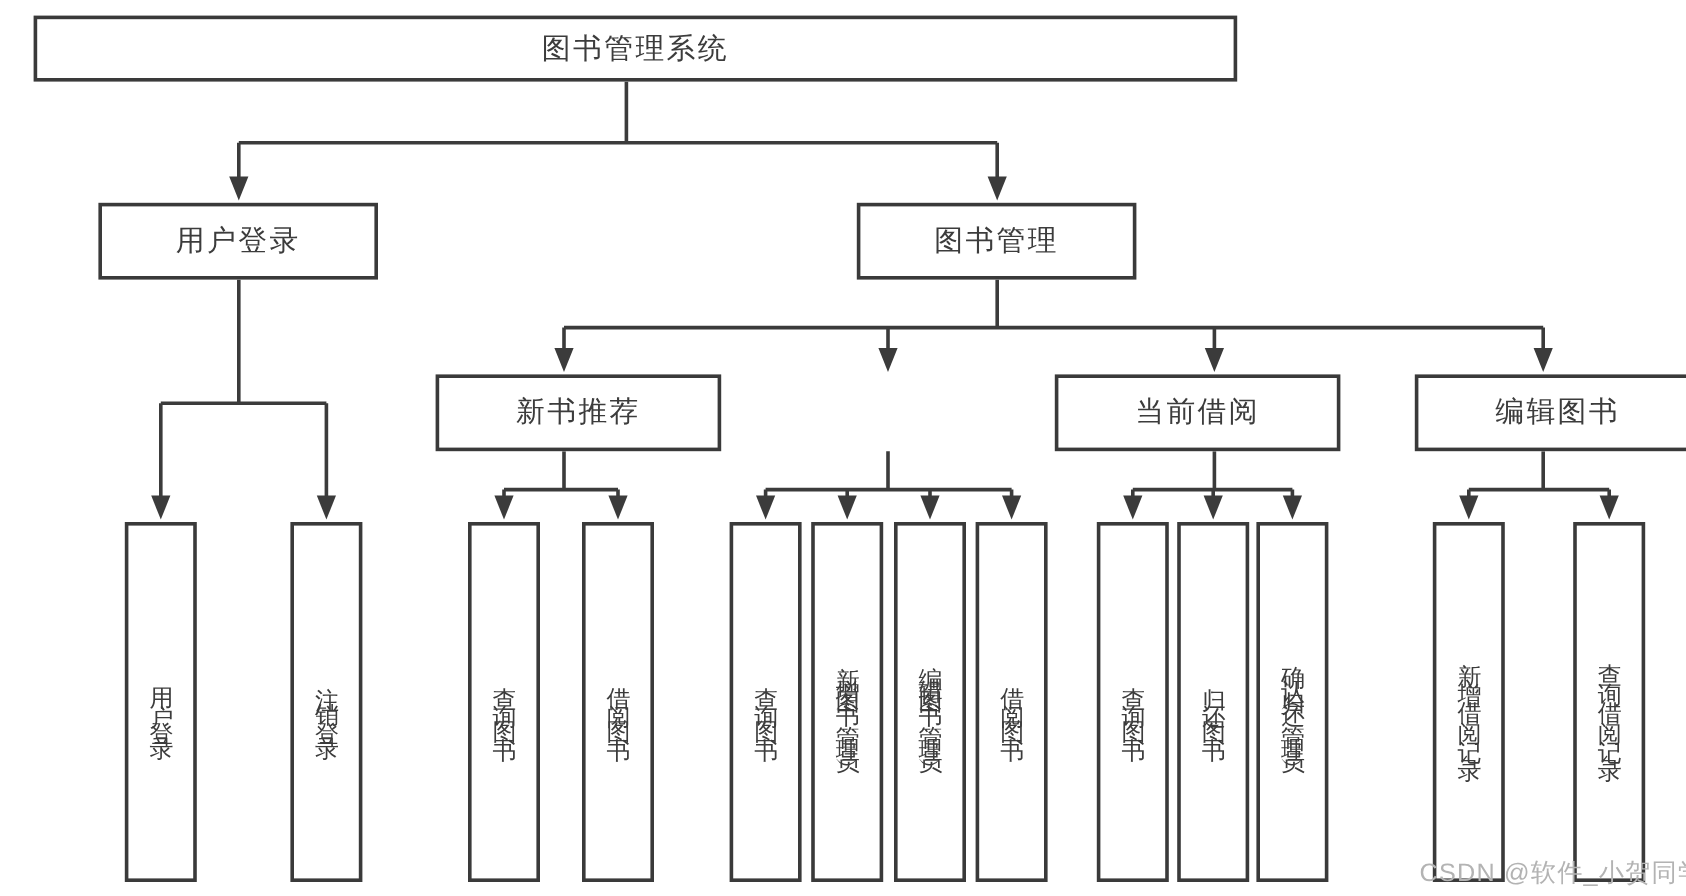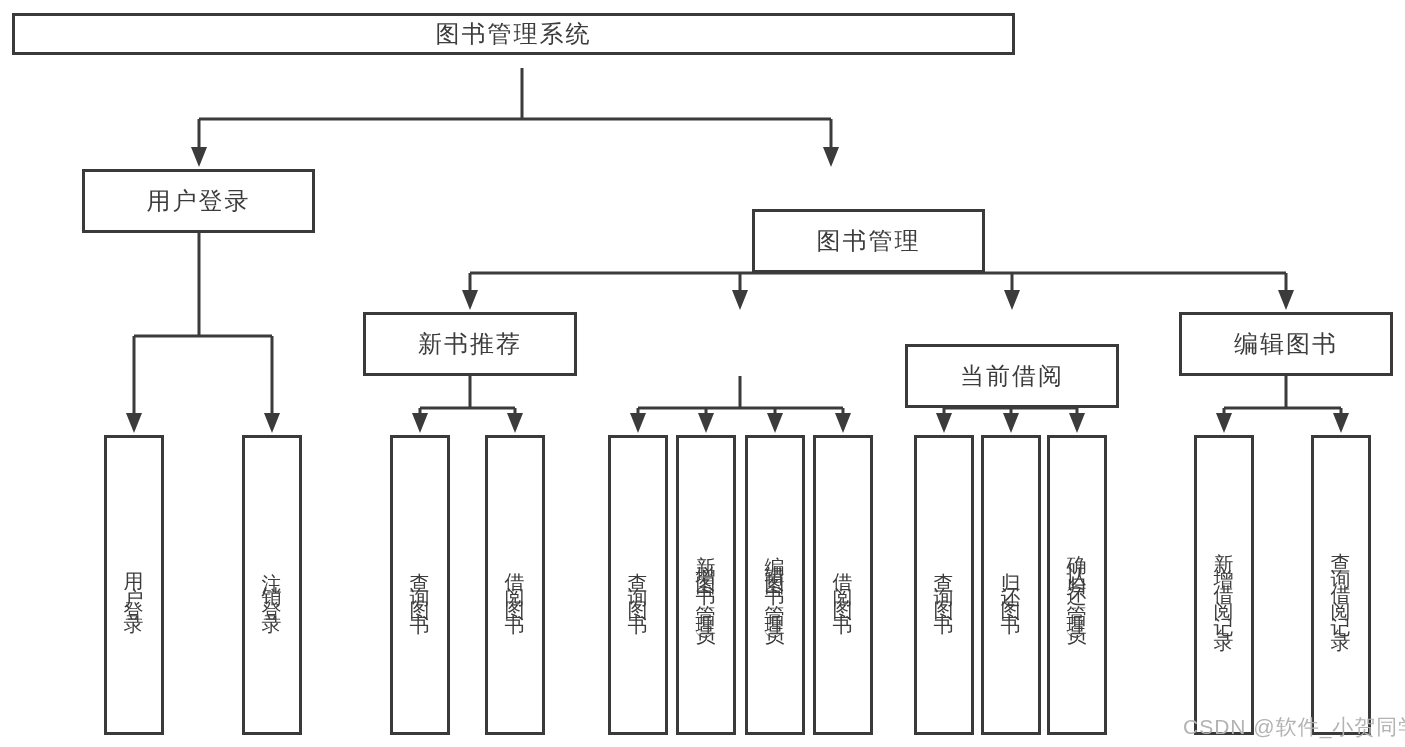--- a/index.html
+++ b/index.html
@@ -58,21 +58,21 @@
     letter-spacing: 14px;
     line-height: 1;
     top: 435px;
     width: 60px;
     height: 300px;
   }
   .v-node.ls-long { letter-spacing: 10px; }
   .v-node.ls-six  { letter-spacing: 16px; }
 
   .lvl2 { top: 169px; width: 233px; height: 64px; }
-  .lvl3 { top: 312px; width: 214px; height: 64px; }
+  .lvl3 { top: 312px; width: 238px; height: 64px; }
 
   .watermark {
     position: absolute;
     left: 1183px;
     top: 713px;
     font-size: 21px;
     letter-spacing: 1px;
     color: var(--watermark);
     white-space: nowrap;
   }
@@ -135,27 +135,27 @@
     <use href="#ah" class="arrowhead" transform="translate(706,433)"></use>
     <use href="#ah" class="arrowhead" transform="translate(775,433)"></use>
     <use href="#ah" class="arrowhead" transform="translate(843,433)"></use>
     <use href="#ah" class="arrowhead" transform="translate(944,433)"></use>
     <use href="#ah" class="arrowhead" transform="translate(1011,433)"></use>
     <use href="#ah" class="arrowhead" transform="translate(1077,433)"></use>
     <use href="#ah" class="arrowhead" transform="translate(1224,433)"></use>
     <use href="#ah" class="arrowhead" transform="translate(1341,433)"></use>
   </svg>
 
-  <div class="node h-node" style="left:12px; top:13px; width:1003px; height:42px;text-align:center;">图书管理系统</div>
+  <div class="node h-node" style="left:28px; top:13px; width:1003px; height:55px;text-align:center;">图书管理系统</div>
 
   <div class="node h-node lvl2" style="left:82px;">用户登录</div>
-  <div class="node h-node lvl2" style="left:752px;margin-top:40px;">图书管理</div>
+  <div class="node h-node lvl2" style="left:714px;">图书管理</div>
 
   <div class="node h-node lvl3" style="left:363px;">新书推荐</div>
-  <div class="node h-node lvl3" style="left:905px;margin-top:32px;">当前借阅</div>
+  <div class="node h-node lvl3" style="left:879px;">当前借阅</div>
   <div class="node h-node lvl3" style="left:1179px;">编辑图书</div>
 
   <div class="node v-node" style="left:104px;">用户登录</div>
   <div class="node v-node" style="left:242px;">注销登录</div>
 
   <div class="node v-node" style="left:390px;">查询图书</div>
   <div class="node v-node" style="left:485px;">借阅图书</div>
 
   <div class="node v-node" style="left:608px;">查询图书</div>
   <div class="node v-node ls-long" style="left:676px;">新增图书（管理员）</div>

